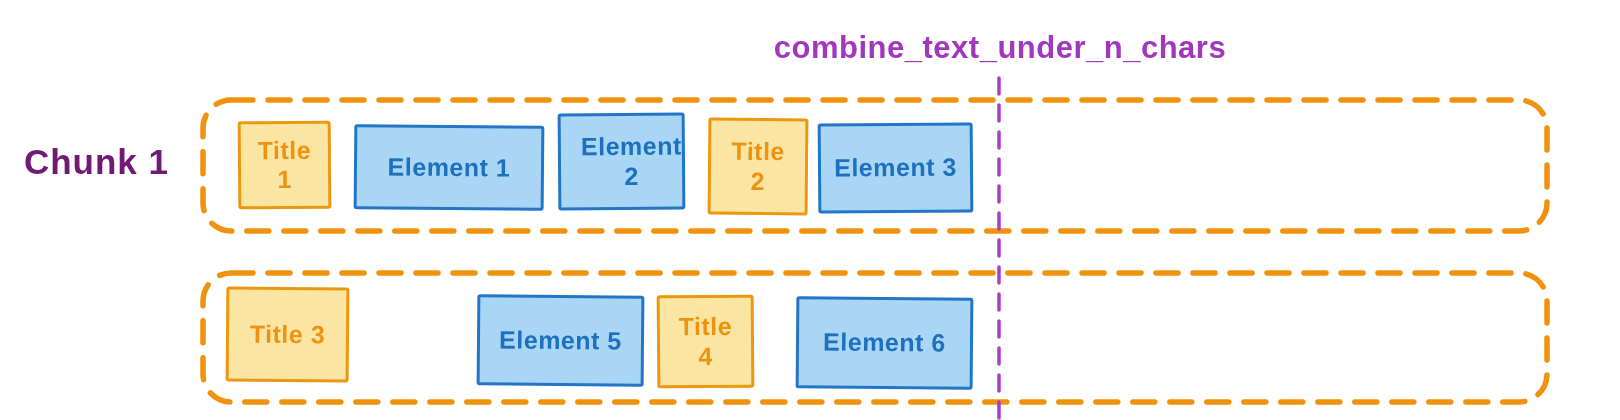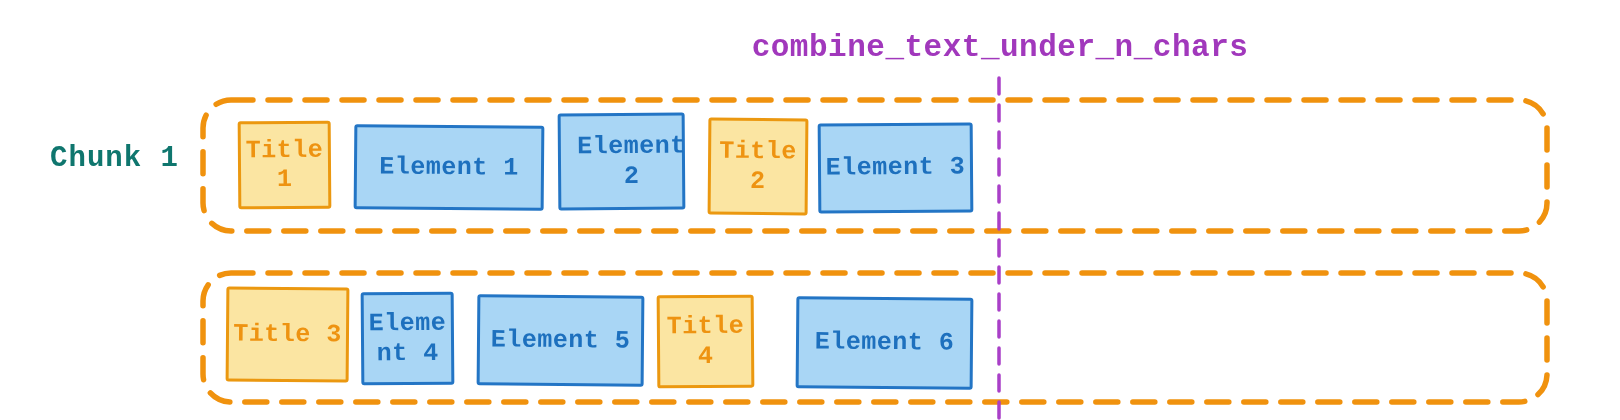--- a/index.html
+++ b/index.html
@@ -2,46 +2,46 @@
 <html><head>
 <meta charset="utf-8">
 <style>
   html, body { margin: 0; padding: 0; background: #ffffff; }
   .canvas {
     position: relative;
     width: 1620px;
     height: 420px;
     background: #ffffff;
     overflow: hidden;
-    font-family: Liberation Mono, monospace;
+    font-family: Liberation Sans, sans-serif;
   }
   .overlay-svg {
     position: absolute;
     left: 0; top: 0;
     width: 1620px; height: 420px;
     pointer-events: none;
   }
   .threshold-label {
     position: absolute;
     left: 740px; top: 30px; width: 520px;
     text-align: center;
     font-size: 31px;
     font-weight: bold;
     letter-spacing: 0.5px;
     color: #A138BC;
     white-space: nowrap;
   }
   .chunk-label {
     position: absolute;
-    left: 22px; width: 185px;
+    left: 4px; width: 185px;
     text-align: center;
-    font-size: 29px;
+    font-size: 35px;
     font-weight: bold;
     letter-spacing: 1px;
-    color: #0f766e;
+    color: #701a75;
     white-space: nowrap;
   }
   .chunk-label.c1 { top: 142px; }
   .chunk-label.c2 { top: 306px; }
   .box {
     position: absolute;
     display: flex;
     align-items: center;
     justify-content: center;
     text-align: center;
@@ -85,20 +85,18 @@
   <div class="box title t-a" style="left:238px; top:121px; width:93px; height:88px;">Title
 1</div>
   <div class="box element t-b" style="left:354px; top:125px; width:190px; height:85px;">Element 1</div>
   <div class="box element t-a" style="left:558px; top:113px; width:127px; height:97px;padding-left:20px;">Element
 2</div>
   <div class="box title t-b" style="left:708px; top:118px; width:100px; height:97px;">Title
 2</div>
   <div class="box element t-a" style="left:818px; top:123px; width:155px; height:90px;">Element 3</div>
 
   <div class="box title t-b" style="left:226px; top:287px; width:123px; height:95px;">Title 3</div>
-  <div class="box element t-a" style="left:361px; top:292px; width:93px; height:93px;">Eleme
-nt 4</div>
   <div class="box element t-b" style="left:477px; top:295px; width:167px; height:91px;">Element 5</div>
   <div class="box title t-a" style="left:657px; top:295px; width:97px; height:93px;">Title
 4</div>
   <div class="box element t-b" style="left:796px; top:297px; width:177px; height:92px;">Element 6</div>
 
 </div>
 
 </body></html>

